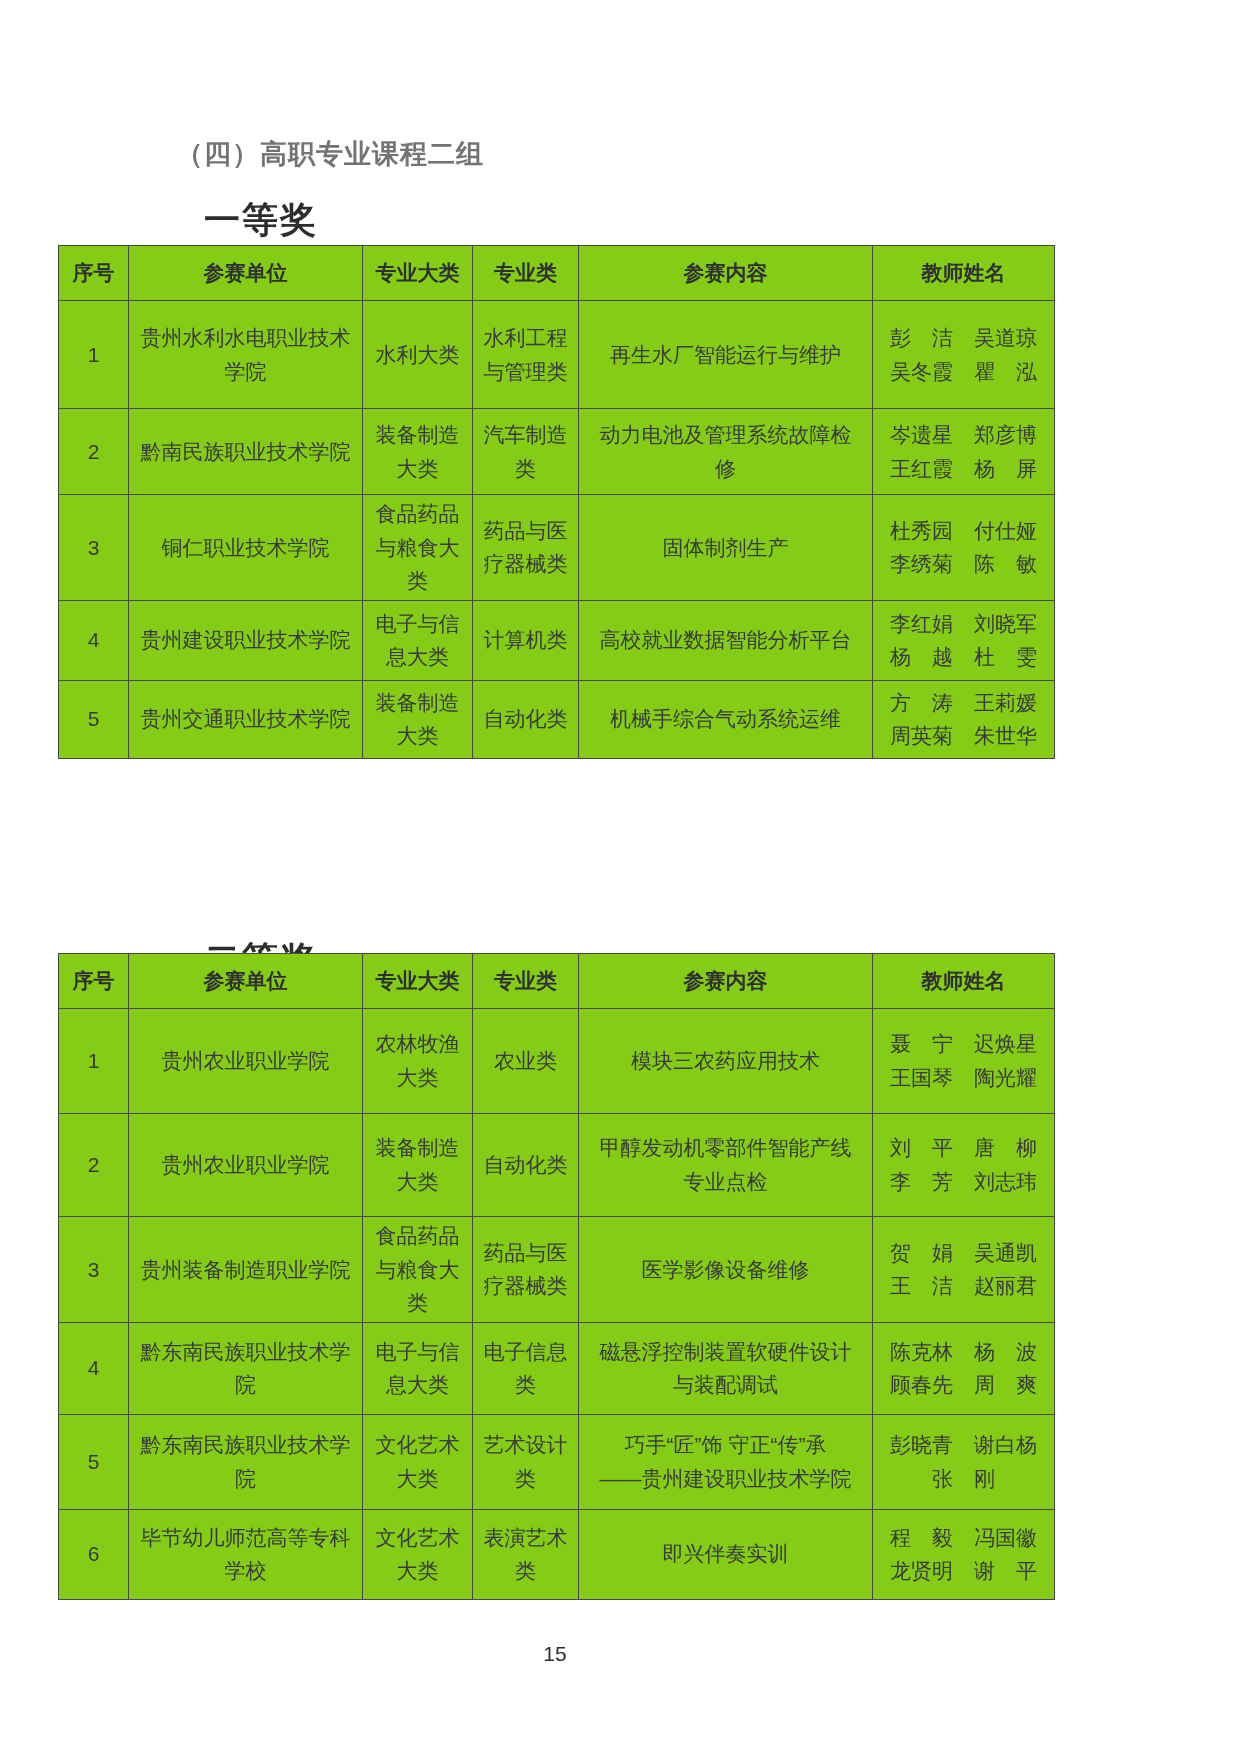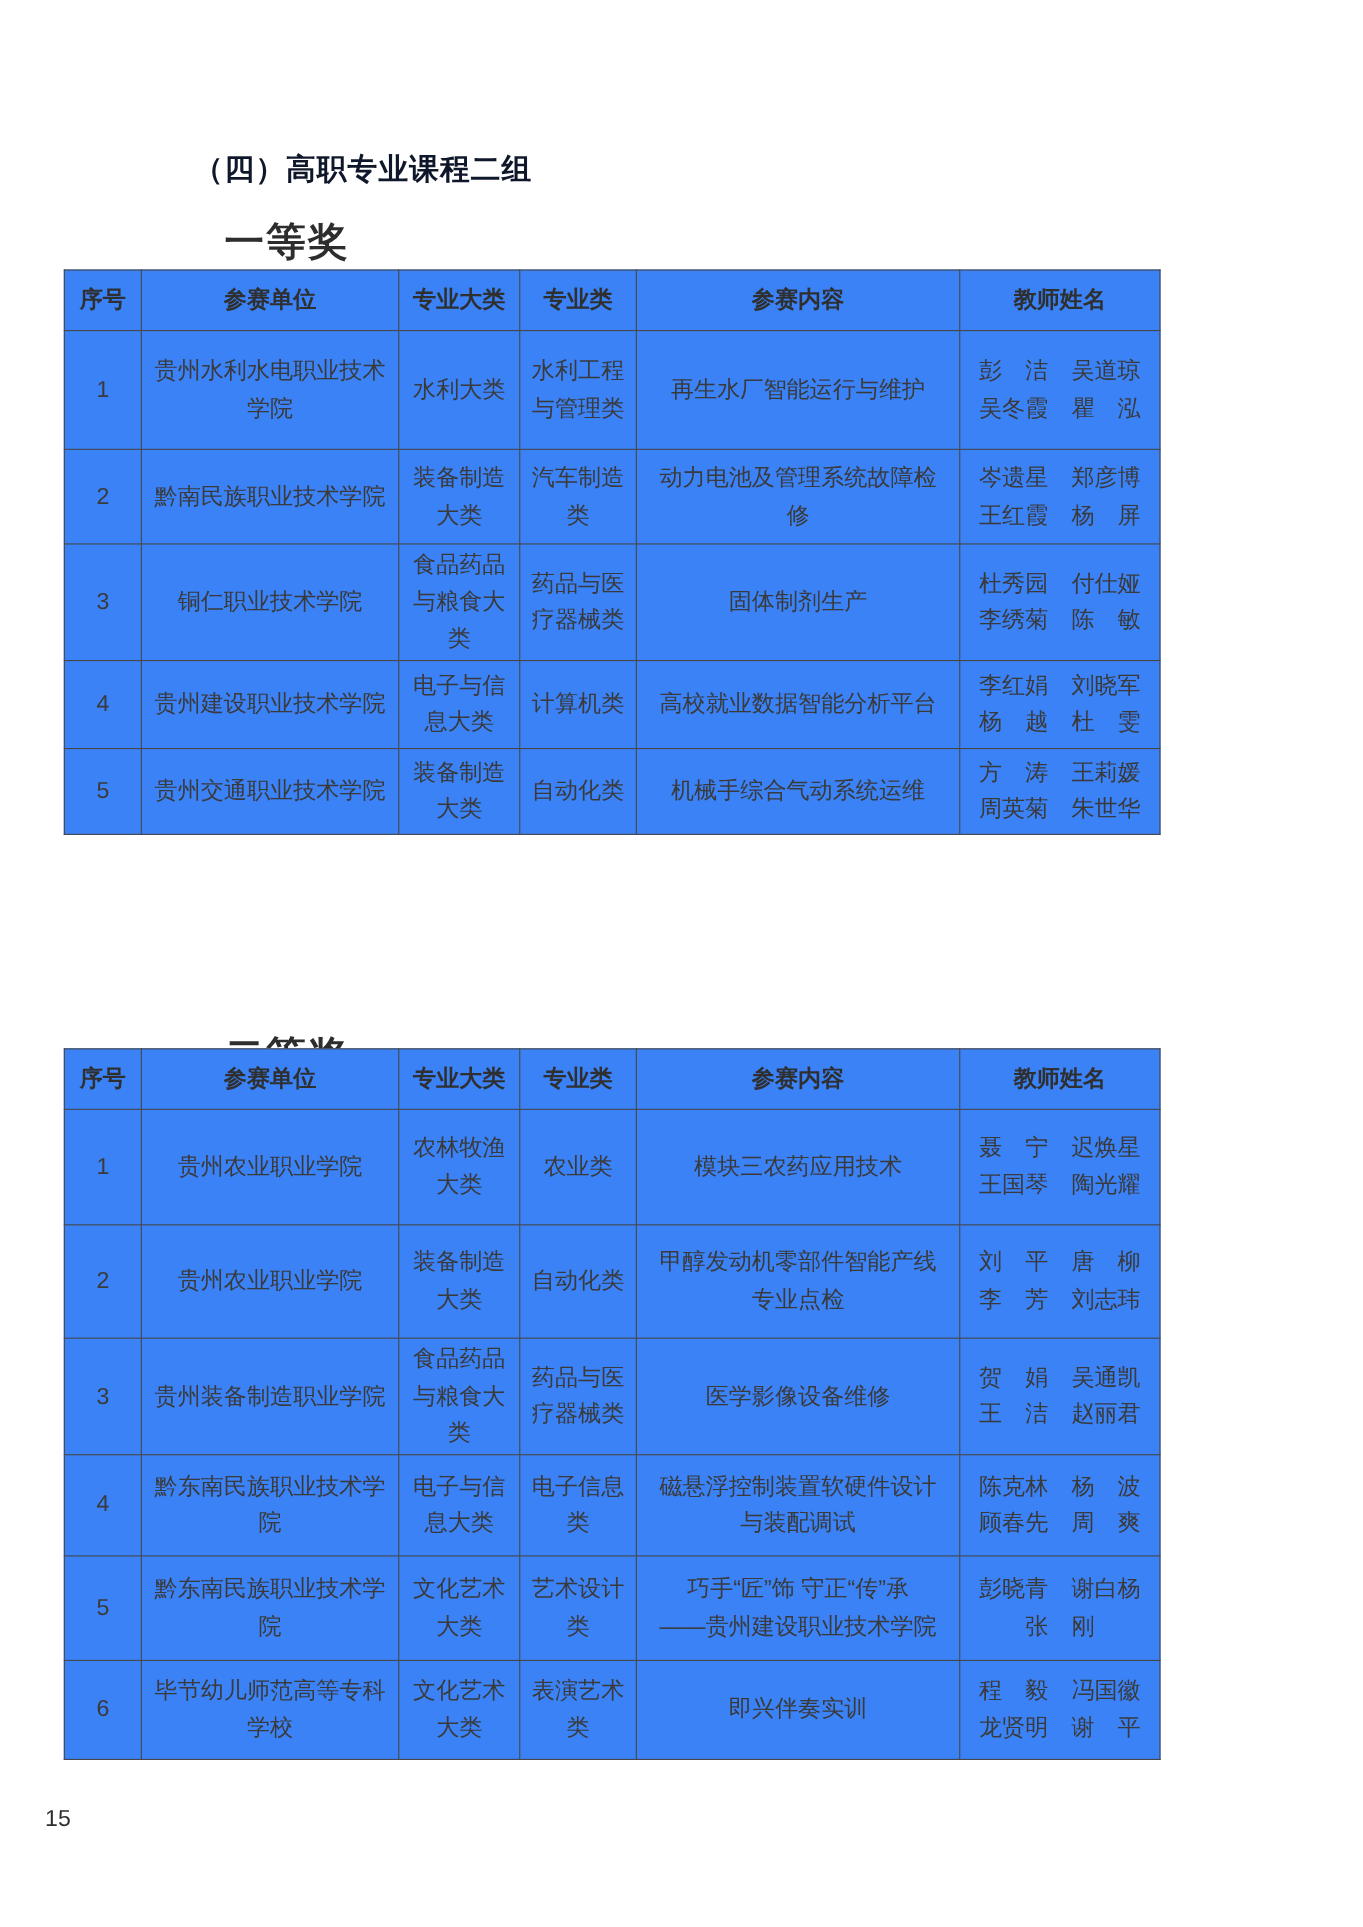--- a/index.html
+++ b/index.html
@@ -12,40 +12,40 @@
     font-family: "Liberation Sans", sans-serif;
     color: #383838;
     overflow: hidden;
   }
   .heading1 {
     position: absolute;
     left: 176px;
     top: 136px;
     font-size: 27px;
     font-weight: bold;
-    color: #0f172a;
+    color: #737373;
     letter-spacing: 1px;
   }
   .prize-title {
     position: absolute;
     left: 204px;
     font-size: 36px;
     font-weight: bold;
     color: #2d2d2d;
     letter-spacing: 2px;
   }
   #prize1-title { top: 196px; }
   #prize2-title { top: 900px; margin-top: 36px; }
   table.awards {
     position: absolute;
     left: 58px;
     width: 996px;
     border-collapse: collapse;
     table-layout: fixed;
-    background: #3b82f6;
+    background: #84cc16;
   }
   #table1 { top: 245px; }
   #table2 { top: 953px; }
   table.awards th, table.awards td {
     border: 1.6px solid #474747;
     text-align: center;
     vertical-align: middle;
     font-size: 21px;
     line-height: 1.6;
     padding: 2px 5px;
@@ -70,25 +70,24 @@
   #table2 tbody tr:nth-child(2) { height: 103px; }
   #table2 tbody tr:nth-child(3) { height: 102px; }
   #table2 tbody tr:nth-child(4) { height: 92px; }
   #table2 tbody tr:nth-child(5) { height: 95px; }
   #table2 tbody tr:nth-child(6) { height: 90px; }
   .page-num {
     position: absolute;
     left: 0;
     top: 1642px;
     width: 1110px;
-    text-align: left;
+    text-align: center;
     font-size: 21px;
     color: #2d2d2d;
     font-family: "Liberation Sans", sans-serif;
-    margin-left: 41px;
   }
 </style>
 </head>
 <body>
 
 <div id="doc">
 
   <div class="heading1">（四）高职专业课程二组</div>
 
   <div class="prize-title" id="prize1-title">一等奖</div>

